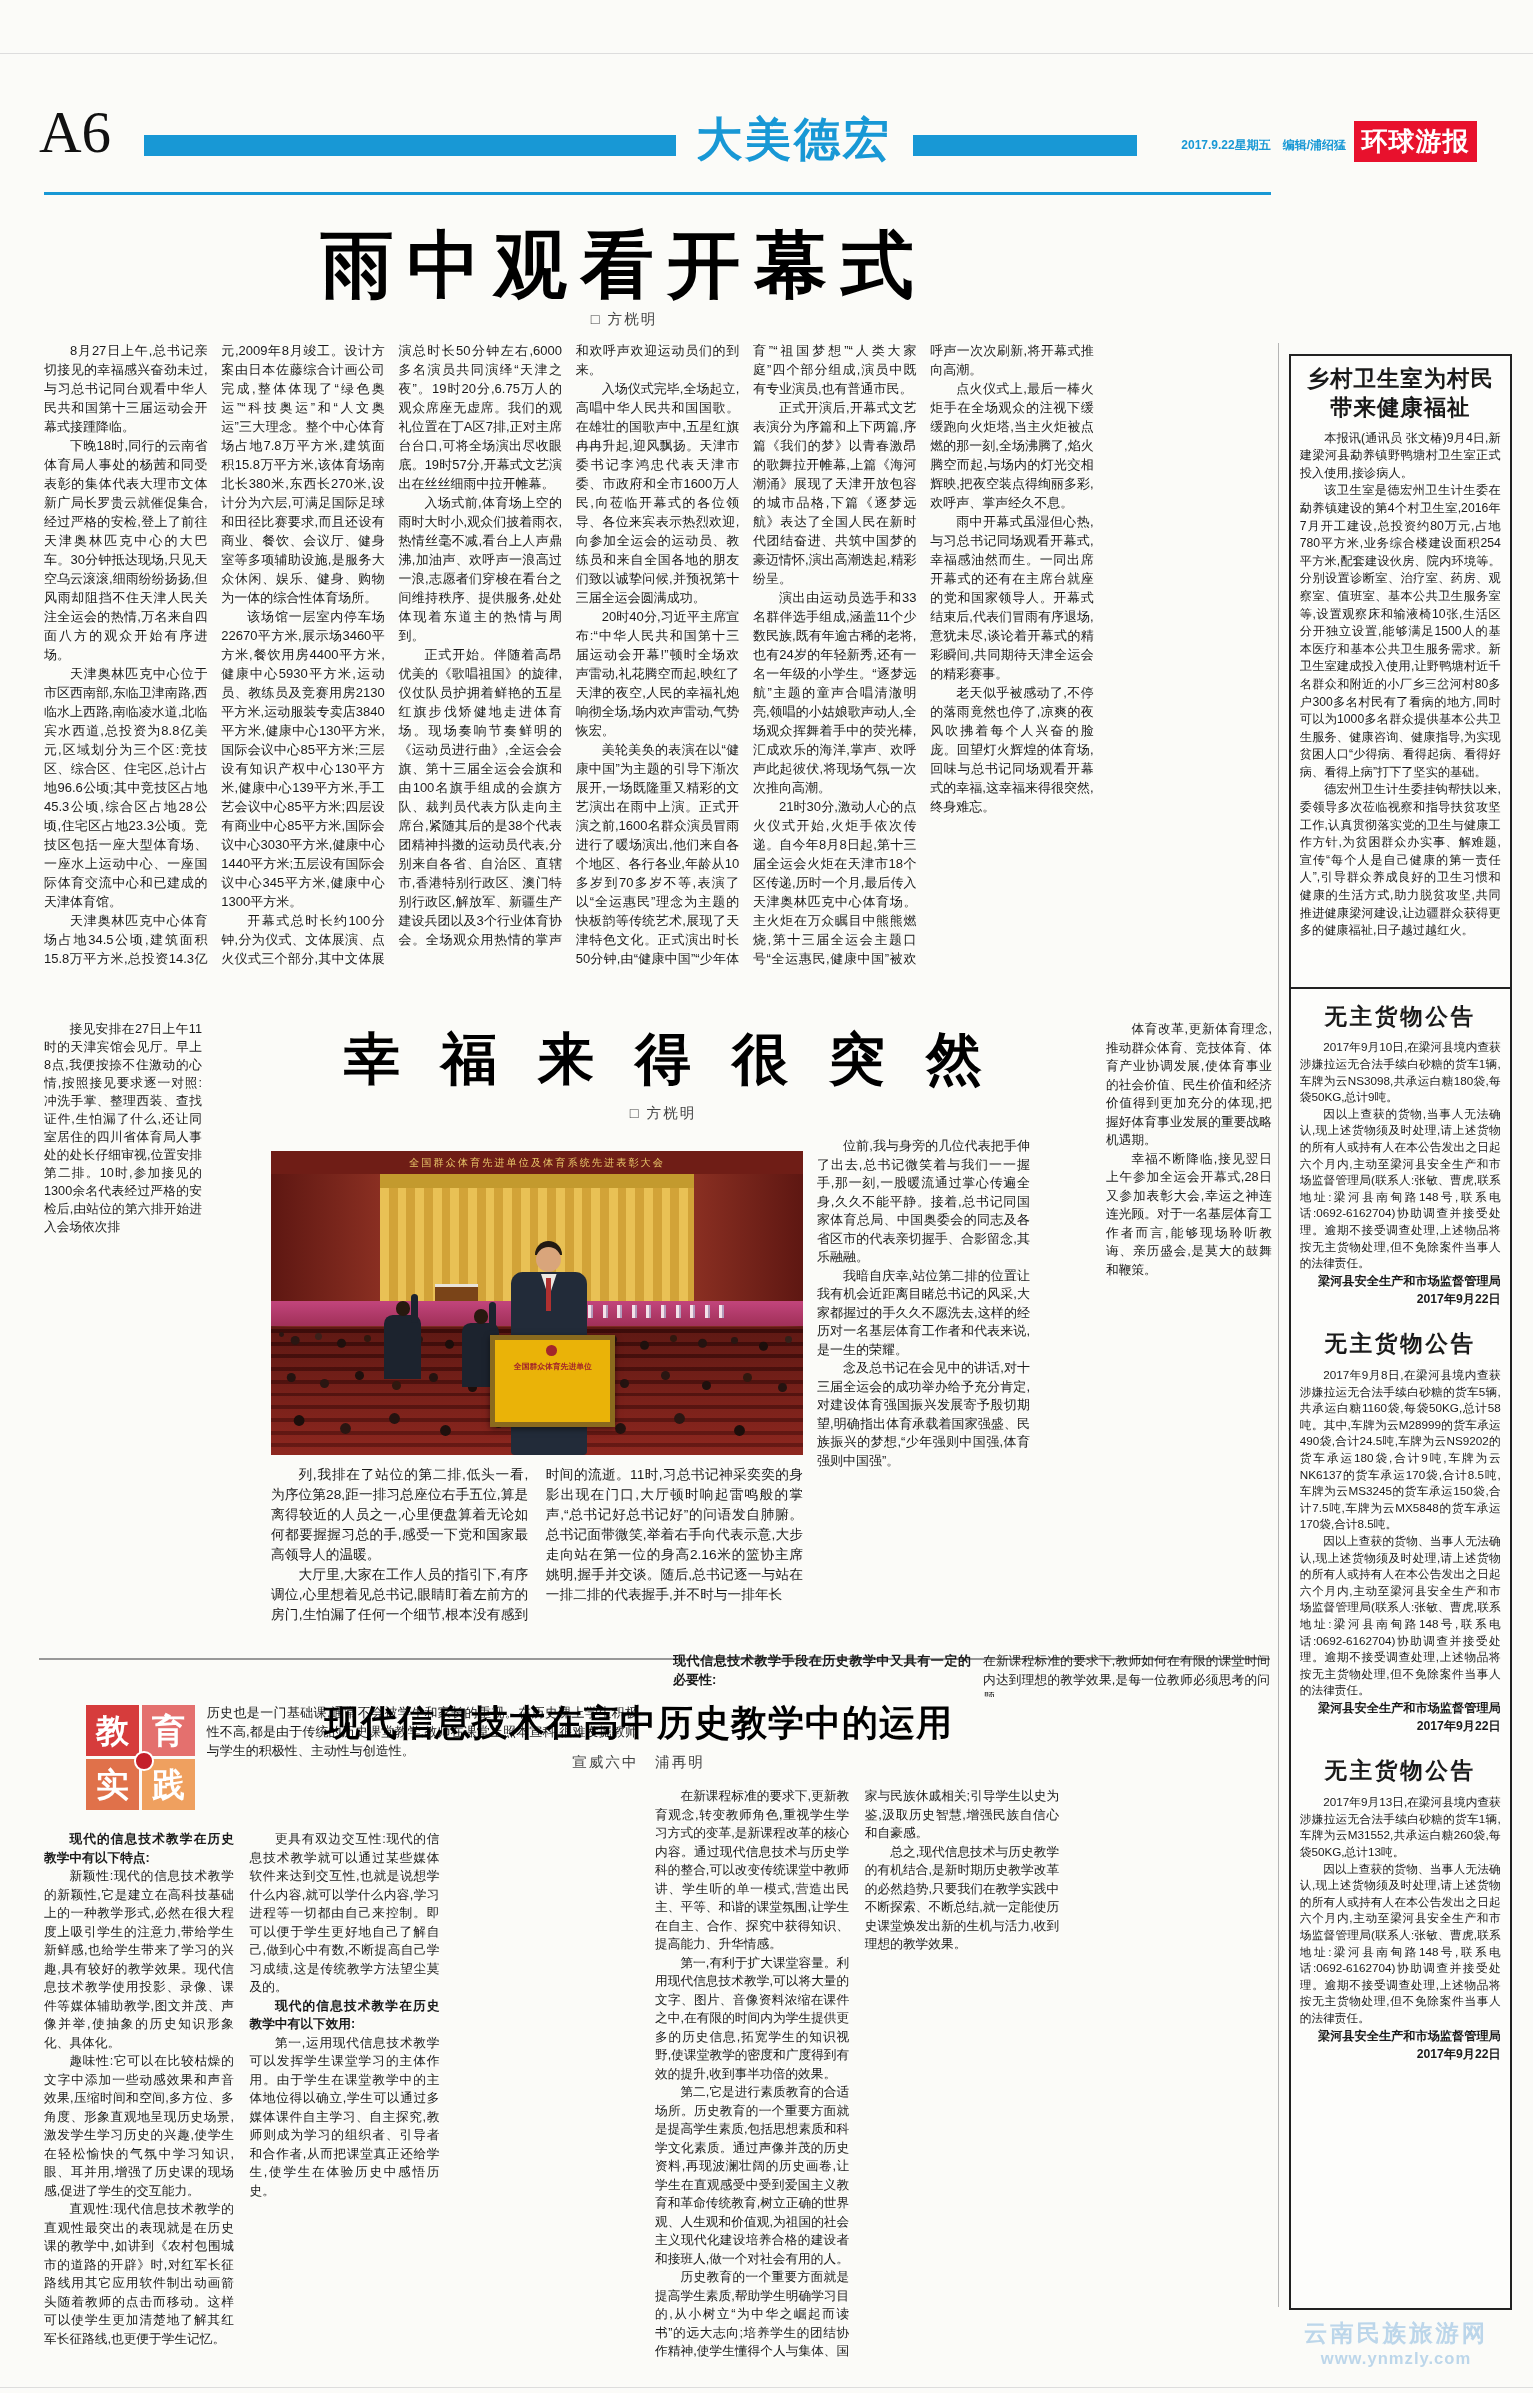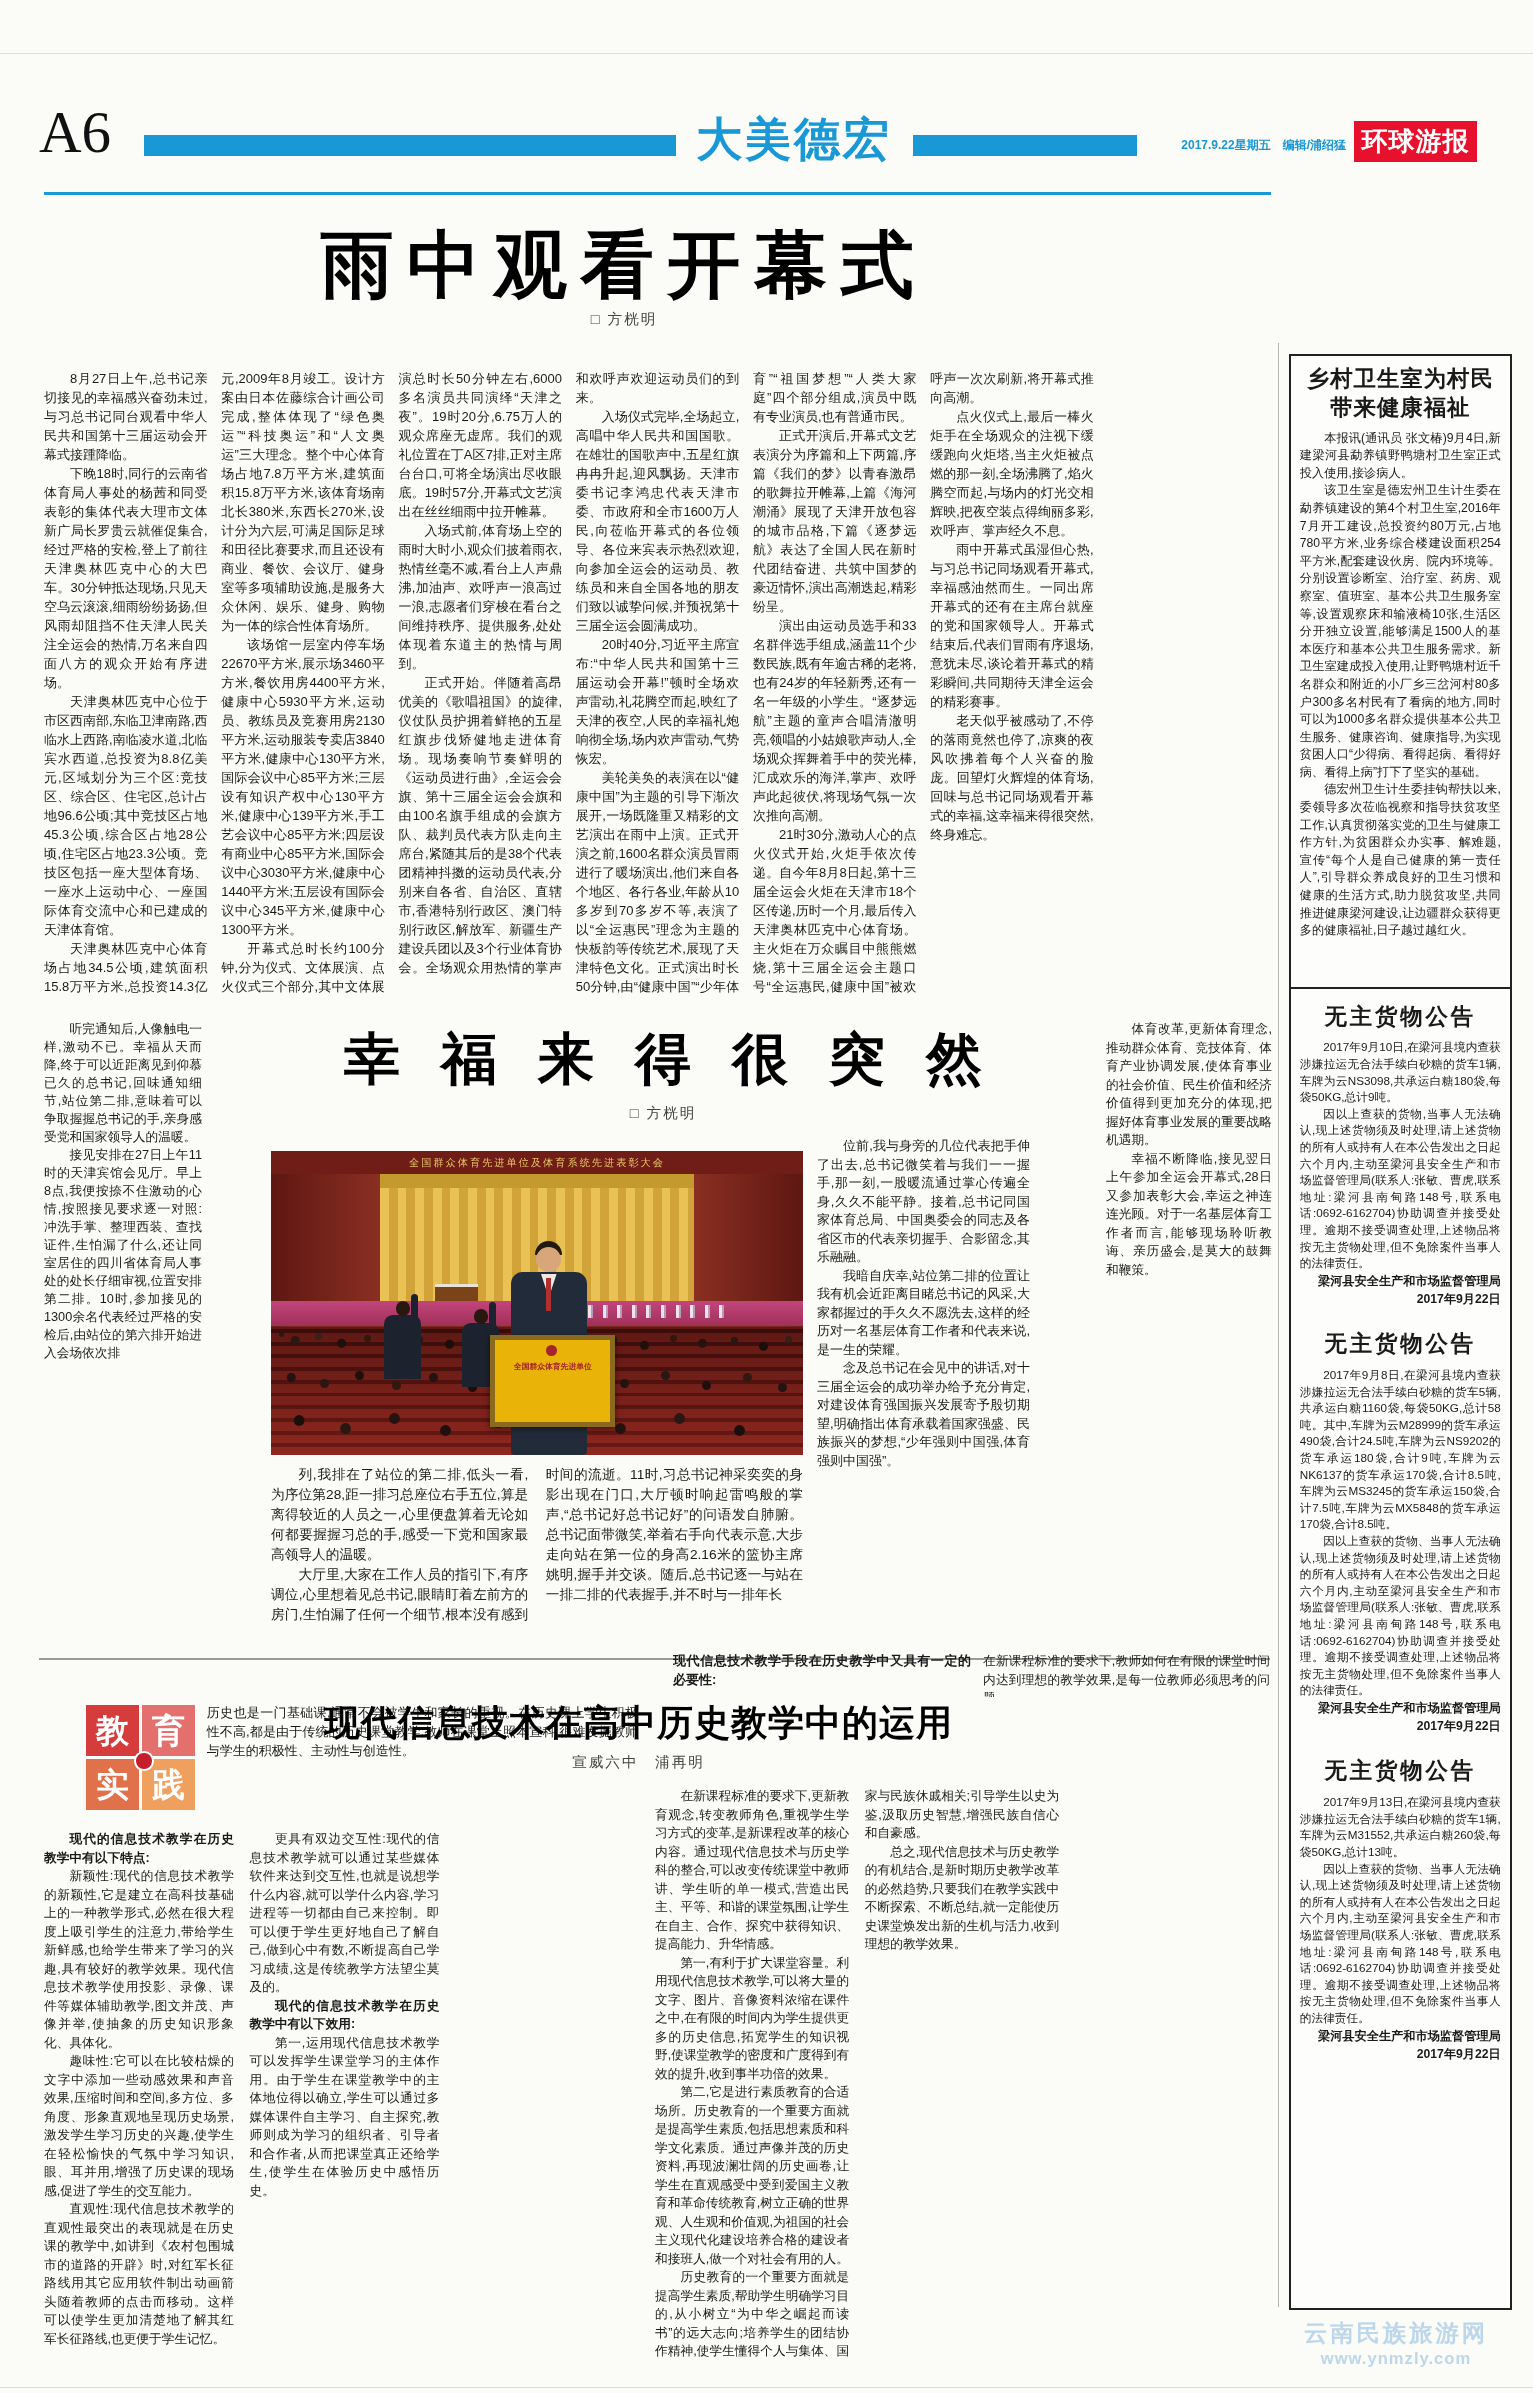--- a/index.html
+++ b/index.html
@@ -29,21 +29,21 @@
   #section-title{left:677px;top:109px;width:234px;text-align:center;font-size:46px;font-weight:900;color:var(--accent);letter-spacing:2.9px;}
   #date-line{left:1122px;top:137px;width:224px;text-align:right;font-size:12px;font-weight:bold;color:var(--accent);}
   #masthead{left:1354px;top:121px;width:123px;height:41px;background:var(--mast-red);color:#fff;
     display:flex;align-items:center;justify-content:center;font-size:26px;font-weight:900;letter-spacing:1px;}
   #header-rule{left:44px;top:192px;width:1227px;height:2.9px;background:var(--accent);}
   
   #a1-title{left:185px;top:217px;width:878px;text-align:center;font-size:73px;font-weight:900;letter-spacing:13.7px;color:#000;white-space:nowrap;}
   .byline{text-align:center;font-size:14.6px;color:#444;letter-spacing:2px;}
   #a1-byline{left:185px;top:310px;width:878px;}
   #a1-body{left:44px;top:341px;width:1227px;height:642px;font-size:13px;line-height:19px;
-    column-count:7;column-gap:13.7px;margin-top:28px;}
+    column-count:7;column-gap:13.7px;}
   
   #a2-leftcol{left:44px;top:1020px;width:158px;height:607px;font-size:12.7px;line-height:18px;}
   #a2-title{left:234px;top:1022px;width:858px;text-align:center;font-size:56px;font-weight:900;letter-spacing:41px;color:#000;white-space:nowrap;text-indent:41px;}
   #a2-byline{left:234px;top:1104px;width:858px;}
   #a2-below{left:271px;top:1465px;width:532px;height:160px;font-size:13.7px;line-height:20px;column-count:2;column-gap:17.6px;}
   #a2-rcol1{left:817px;top:1137px;width:213px;height:488px;font-size:13px;line-height:18.5px;}
   #a2-rcol2{left:1106px;top:1020px;width:166px;height:607px;font-size:12.7px;line-height:18.5px;}
   
   #photo{left:271px;top:1151px;width:532px;height:304px;background:#7c2a20;overflow:hidden;box-shadow:inset 0 0 27px rgba(0,0,0,.45);}
   #photo *{position:absolute;}
@@ -142,21 +142,20 @@
     <p>美轮美奂的表演在以“健康中国”为主题的引导下渐次展开,一场既隆重又精彩的文艺演出在雨中上演。正式开演之前,1600名群众演员冒雨进行了暖场演出,他们来自各个地区、各行各业,年龄从10多岁到70多岁不等,表演了以“全运惠民”理念为主题的快板韵等传统艺术,展现了天津特色文化。正式演出时长50分钟,由“健康中国”“少年体育”“祖国梦想”“人类大家庭”四个部分组成,演员中既有专业演员,也有普通市民。</p>
     <p>正式开演后,开幕式文艺表演分为序篇和上下两篇,序篇《我们的梦》以青春激昂的歌舞拉开帷幕,上篇《海河潮涌》展现了天津开放包容的城市品格,下篇《逐梦远航》表达了全国人民在新时代团结奋进、共筑中国梦的豪迈情怀,演出高潮迭起,精彩纷呈。</p>
     <p>演出由运动员选手和33名群伴选手组成,涵盖11个少数民族,既有年逾古稀的老将,也有24岁的年轻新秀,还有一名一年级的小学生。“逐梦远航”主题的童声合唱清澈明亮,领唱的小姑娘歌声动人,全场观众挥舞着手中的荧光棒,汇成欢乐的海洋,掌声、欢呼声此起彼伏,将现场气氛一次次推向高潮。</p>
     <p>21时30分,激动人心的点火仪式开始,火炬手依次传递。自今年8月8日起,第十三届全运会火炬在天津市18个区传递,历时一个月,最后传入天津奥林匹克中心体育场。主火炬在万众瞩目中熊熊燃烧,第十三届全运会主题口号“全运惠民,健康中国”被欢呼声一次次刷新,将开幕式推向高潮。</p>
     <p>点火仪式上,最后一棒火炬手在全场观众的注视下缓缓跑向火炬塔,当主火炬被点燃的那一刻,全场沸腾了,焰火腾空而起,与场内的灯光交相辉映,把夜空装点得绚丽多彩,欢呼声、掌声经久不息。</p>
     <p>雨中开幕式虽湿但心热,与习总书记同场观看开幕式,幸福感油然而生。一同出席开幕式的还有在主席台就座的党和国家领导人。开幕式结束后,代表们冒雨有序退场,意犹未尽,谈论着开幕式的精彩瞬间,共同期待天津全运会的精彩赛事。</p>
     <p>老天似乎被感动了,不停的落雨竟然也停了,凉爽的夜风吹拂着每个人兴奋的脸庞。回望灯火辉煌的体育场,回味与总书记同场观看开幕式的幸福,这幸福来得很突然,终身难忘。</p>
   </div>
 
 <div class="abs news" id="a2-leftcol">
-    <p>听完通知后,人像触电一样,激动不已。幸福从天而降,终于可以近距离见到仰慕已久的总书记,回味通知细节,站位第二排,意味着可以争取握握总书记的手,亲身感受党和国家领导人的温暖。</p>
     <p>接见安排在27日上午11时的天津宾馆会见厅。早上8点,我便按捺不住激动的心情,按照接见要求逐一对照:冲洗手掌、整理西装、查找证件,生怕漏了什么,还让同室居住的四川省体育局人事处的处长仔细审视,位置安排第二排。10时,参加接见的1300余名代表经过严格的安检后,由站位的第六排开始进入会场依次排</p>
   </div>
 <div class="abs" id="a2-title">幸福来得很突然</div>
 <div class="abs byline" id="a2-byline">□ 方桄明</div>
 
 <div class="abs" id="photo">
   <div class="ph-banner">全国群众体育先进单位及体育系统先进表彰大会</div>
   <div class="ph-wall-l"></div>
   <div class="ph-wall-r"></div>
   <div class="ph-valance"></div>

